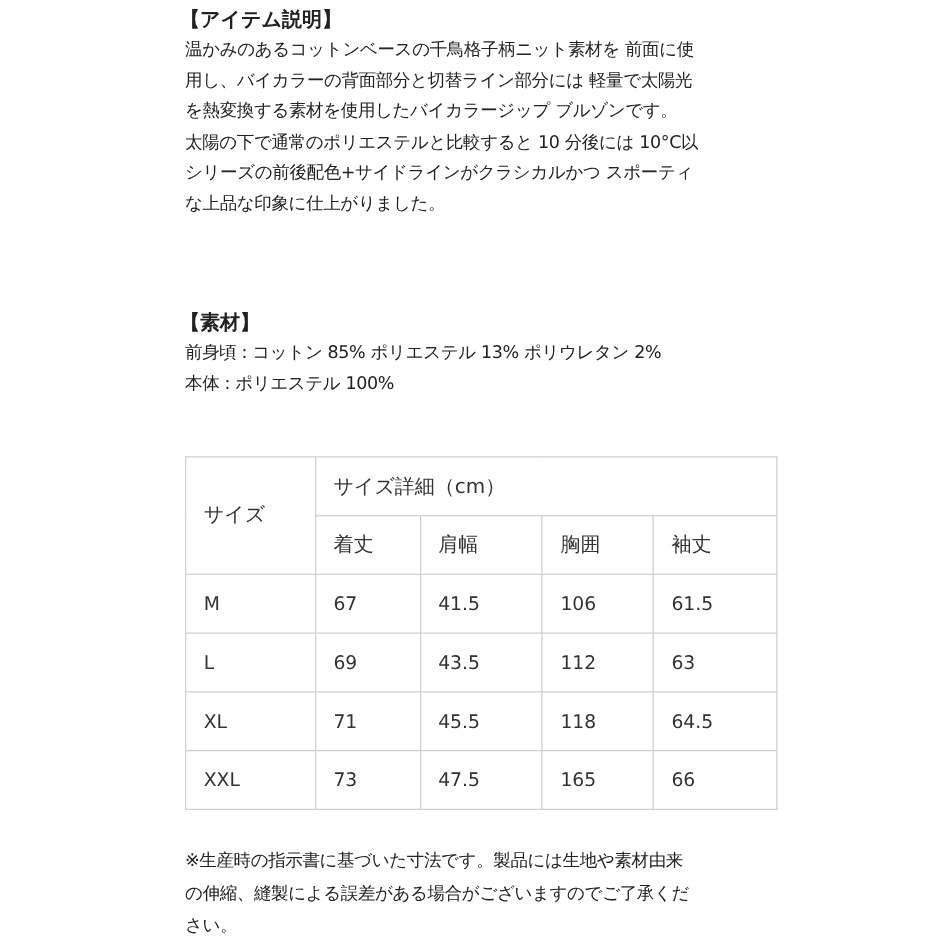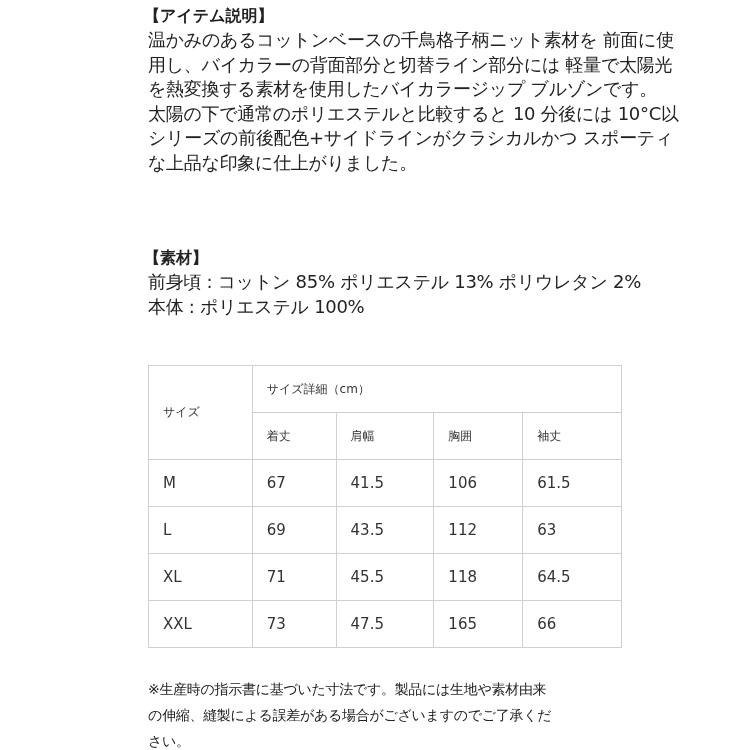--- a/index.html
+++ b/index.html
@@ -3,32 +3,32 @@
 <meta charset="utf-8">
 <style>
   html, body { margin: 0; padding: 0; background: #ffffff; }
   body {
     width: 750px; height: 750px; position: relative; overflow: hidden;
     font-family: "DejaVu Sans", "Liberation Sans", sans-serif;
     color: #222222;
   }
   .block { position: absolute; left: 148px; width: 480px; }
   .heading { font-size: 16px; font-weight: bold; line-height: 24px; margin-left: -4px; }
-  .para { font-size: 18px; line-height: 24.5px; letter-spacing: -0.3px; }
+  .para { font-size: 14px; line-height: 24.5px; letter-spacing: -0.3px; }
   .line { display: block; white-space: nowrap; }
   #desc { top: 4px; }
   #mat { top: 246px; }
   table.size {
     position: absolute; left: 148px; top: 365px;
     width: 474px; border-collapse: collapse; font-size: 13px; color: #333;
   }
   table.size td {
     border: 1px solid #d0d0d0; padding: 0 0 0 14px; vertical-align: middle;
   }
-  table.size .hdr td { height: 46px; font-size: 12px; }
+  table.size .hdr td { height: 46px; font-size: 16px; }
   table.size .row td { height: 46px; font-size: 15px; }
   #note { top: 676px; font-size: 14px; line-height: 26px; letter-spacing: -0.3px; }
 </style>
 </head>
 <body>
 
 <div class="block" id="desc">
   <div class="heading">【アイテム説明】</div>
   <div class="para">
     <span class="line">温かみのあるコットンベースの千鳥格子柄ニット素材を 前面に使</span>

